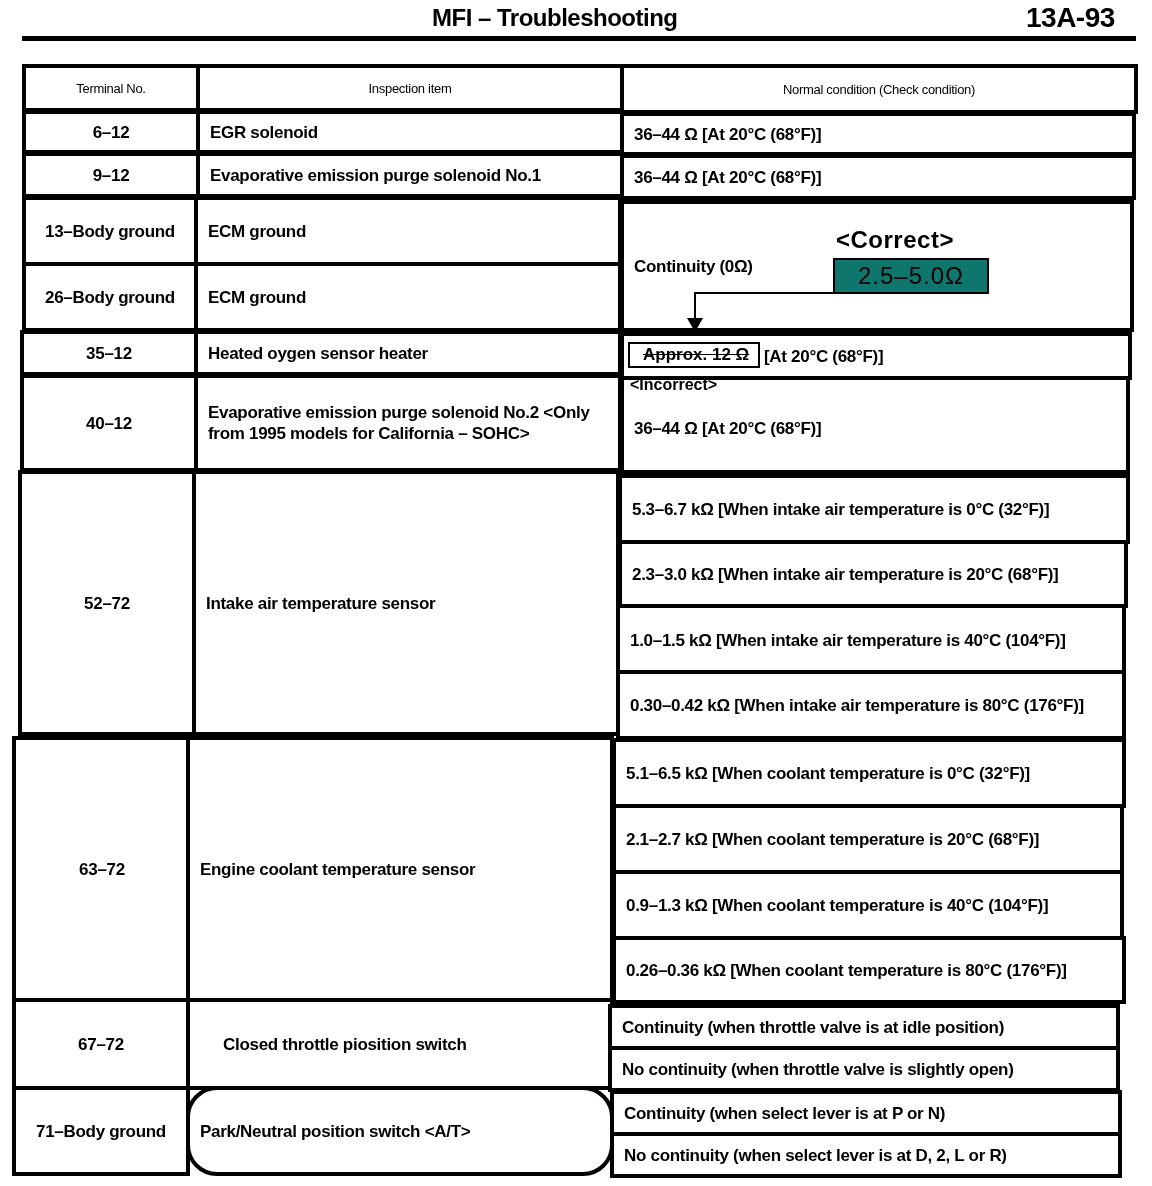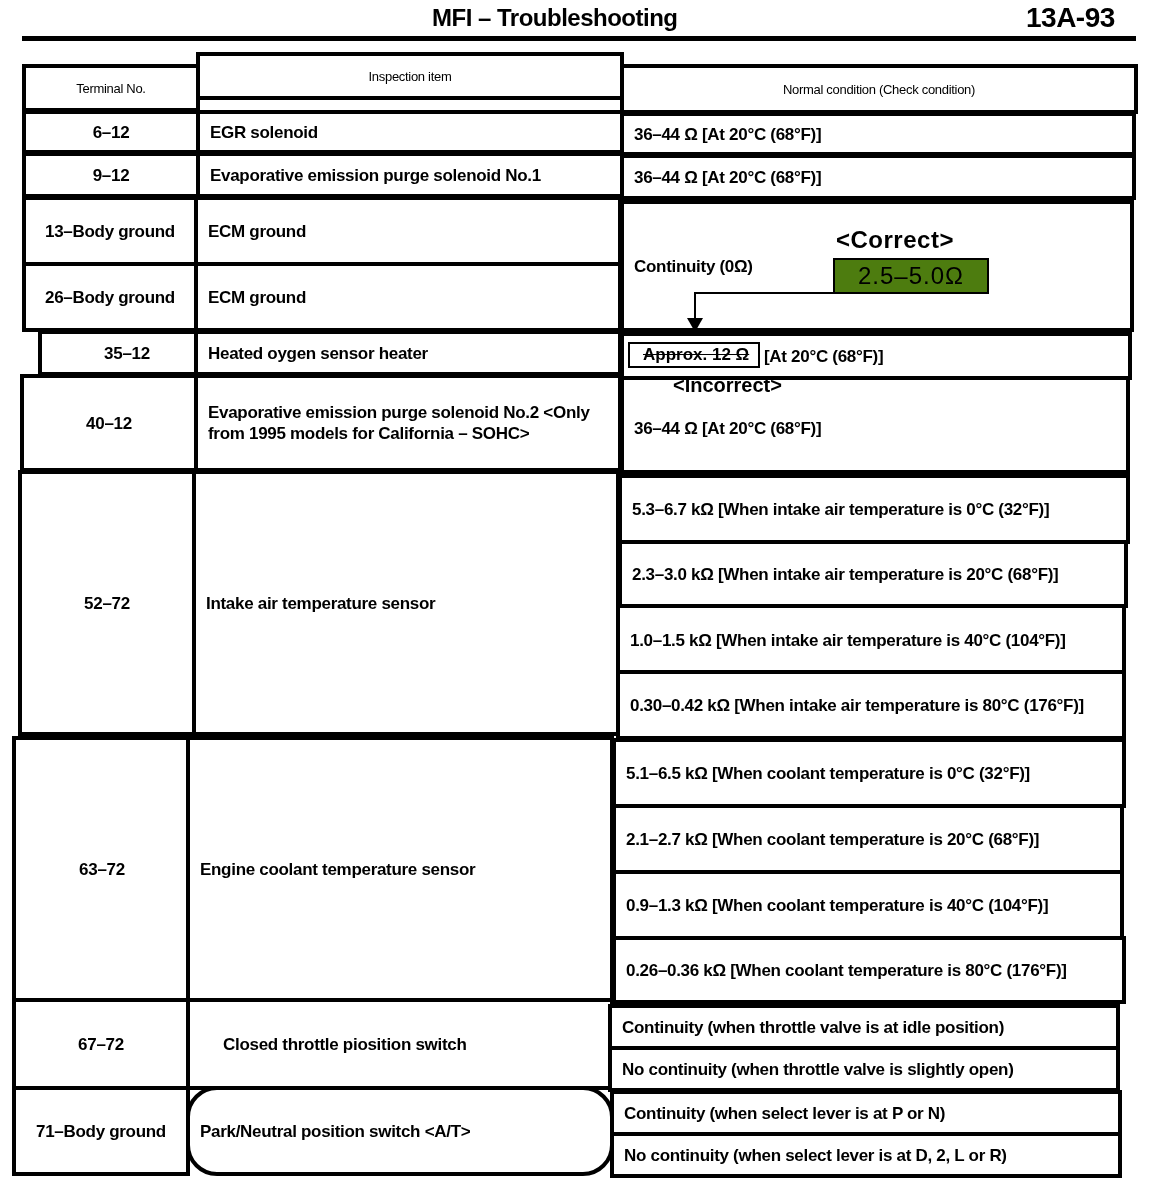--- a/index.html
+++ b/index.html
@@ -9,65 +9,65 @@
   .hdr-page { position: absolute; top: 2px; left: 1026px; font-size: 28px; font-weight: bold; letter-spacing: -0.5px; }
   .hdr-rule { position: absolute; top: 36px; left: 22px; width: 1114px; height: 5px; background: #000; }
   .cell { position: absolute; box-sizing: border-box; border: 4px solid #000; background: #fff;
           display: flex; align-items: center; font-size: 17px; font-weight: bold; line-height: 21px;
           letter-spacing: -0.3px; }
   .c { justify-content: center; text-align: center; }
   .l { padding-left: 10px; padding-right: 8px; }
   .hd { font-weight: normal; font-size: 13px; }
   .ann-correct { position: absolute; left: 836px; top: 226px; font-size: 24px; font-weight: bold; letter-spacing: 0.5px; }
   .ann-box { position: absolute; left: 833px; top: 258px; width: 156px; height: 36px; box-sizing: border-box;
-             border: 2px solid #000; background: #4d7c0f; font-size: 24px; font-weight: normal;
+             border: 2px solid #000; background: #0f766e; font-size: 24px; font-weight: normal;
              display: flex; align-items: center; justify-content: center; letter-spacing: 1px; }
   .ann-line-h { position: absolute; left: 694px; top: 292px; width: 140px; height: 2px; background: #000; }
   .ann-line-v { position: absolute; left: 694px; top: 292px; width: 2px; height: 30px; background: #000; }
   .ann-arrow { position: absolute; left: 687px; top: 318px; width: 0; height: 0;
                border-left: 8px solid transparent; border-right: 8px solid transparent; border-top: 14px solid #000; }
   .ann-approx { position: absolute; left: 628px; top: 342px; width: 132px; height: 26px; box-sizing: border-box;
                 border: 2px solid #000; font-size: 17px; font-weight: bold; display:flex; align-items:center;
                 padding-left: 13px; text-decoration: line-through; }
-  .ann-incorrect { position: absolute; left: 630px; top: 374px; font-size: 20px; font-weight: bold; line-height: 22px; height: 20px; overflow: hidden; margin-left: 43px; }
+  .ann-incorrect { position: absolute; left: 630px; top: 374px; font-size: 16px; font-weight: bold; line-height: 22px; height: 20px; overflow: hidden; }
 </style>
 </head>
 <body>
 
 <div>
   <div class="hdr-title">MFI – Troubleshooting</div>
   <div class="hdr-page">13A-93</div>
   <div class="hdr-rule"></div>
 </div>
 
 <div>
 
   <div class="cell c hd" style="left:22px;top:64px;width:178px;height:48px;">Terminal No.</div>
-  <div class="cell c hd" style="left:196px;top:52px;width:428px;height:48px;">Inspection item</div>
+  <div class="cell c hd" style="left:196px;top:64px;width:428px;height:48px;">Inspection item</div>
   <div class="cell c hd" style="left:620px;top:64px;width:518px;height:50px;">Normal condition (Check condition)</div>
 
   <div class="cell c" style="left:22px;top:110px;width:178px;height:44px;">6–12</div>
   <div class="cell l" style="left:196px;top:110px;width:428px;height:44px;">EGR solenoid</div>
   <div class="cell l" style="left:620px;top:112px;width:516px;height:44px;">36–44 Ω [At 20°C (68°F)]</div>
 
   <div class="cell c" style="left:22px;top:152px;width:178px;height:46px;text-align:right;">9–12</div>
   <div class="cell l" style="left:196px;top:152px;width:428px;height:46px;">Evaporative emission purge solenoid No.1</div>
   <div class="cell l" style="left:620px;top:154px;width:516px;height:46px;">36–44 Ω [At 20°C (68°F)]</div>
 
   <div class="cell c" style="left:22px;top:196px;width:176px;height:70px;">13–Body ground</div>
   <div class="cell l" style="left:194px;top:196px;width:428px;height:70px;">ECM ground</div>
 
   <div class="cell c" style="left:22px;top:262px;width:176px;height:70px;">26–Body ground</div>
   <div class="cell l" style="left:194px;top:262px;width:428px;height:70px;">ECM ground</div>
 
   <div class="cell l" style="left:620px;top:200px;width:514px;height:132px;">
     <span>Continuity (0Ω)</span>
   </div>
 
-  <div class="cell c" style="left:20px;top:330px;width:178px;height:46px;margin-left:18px;">35–12</div>
+  <div class="cell c" style="left:20px;top:330px;width:178px;height:46px;">35–12</div>
   <div class="cell l" style="left:194px;top:330px;width:428px;height:46px;">Heated oygen sensor heater</div>
   <div class="cell" style="left:620px;top:332px;width:512px;height:48px;padding-left:140px;">[At 20°C (68°F)]</div>
 
   <div class="cell c" style="left:20px;top:374px;width:178px;height:98px;">40–12</div>
   <div class="cell l" style="left:194px;top:374px;width:428px;height:98px;">Evaporative emission purge solenoid No.2 &lt;Only from 1995 models for California – SOHC&gt;</div>
   <div class="cell l" style="left:620px;top:376px;width:510px;height:98px;padding-top:6px;">36–44 Ω [At 20°C (68°F)]</div>
 
   <div class="cell c" style="left:18px;top:470px;width:178px;height:266px;">52–72</div>
   <div class="cell l" style="left:192px;top:470px;width:428px;height:266px;">Intake air temperature sensor</div>
   <div class="cell l" style="left:618px;top:474px;width:512px;height:70px;">5.3–6.7 kΩ [When intake air temperature is 0°C (32°F)]</div>

